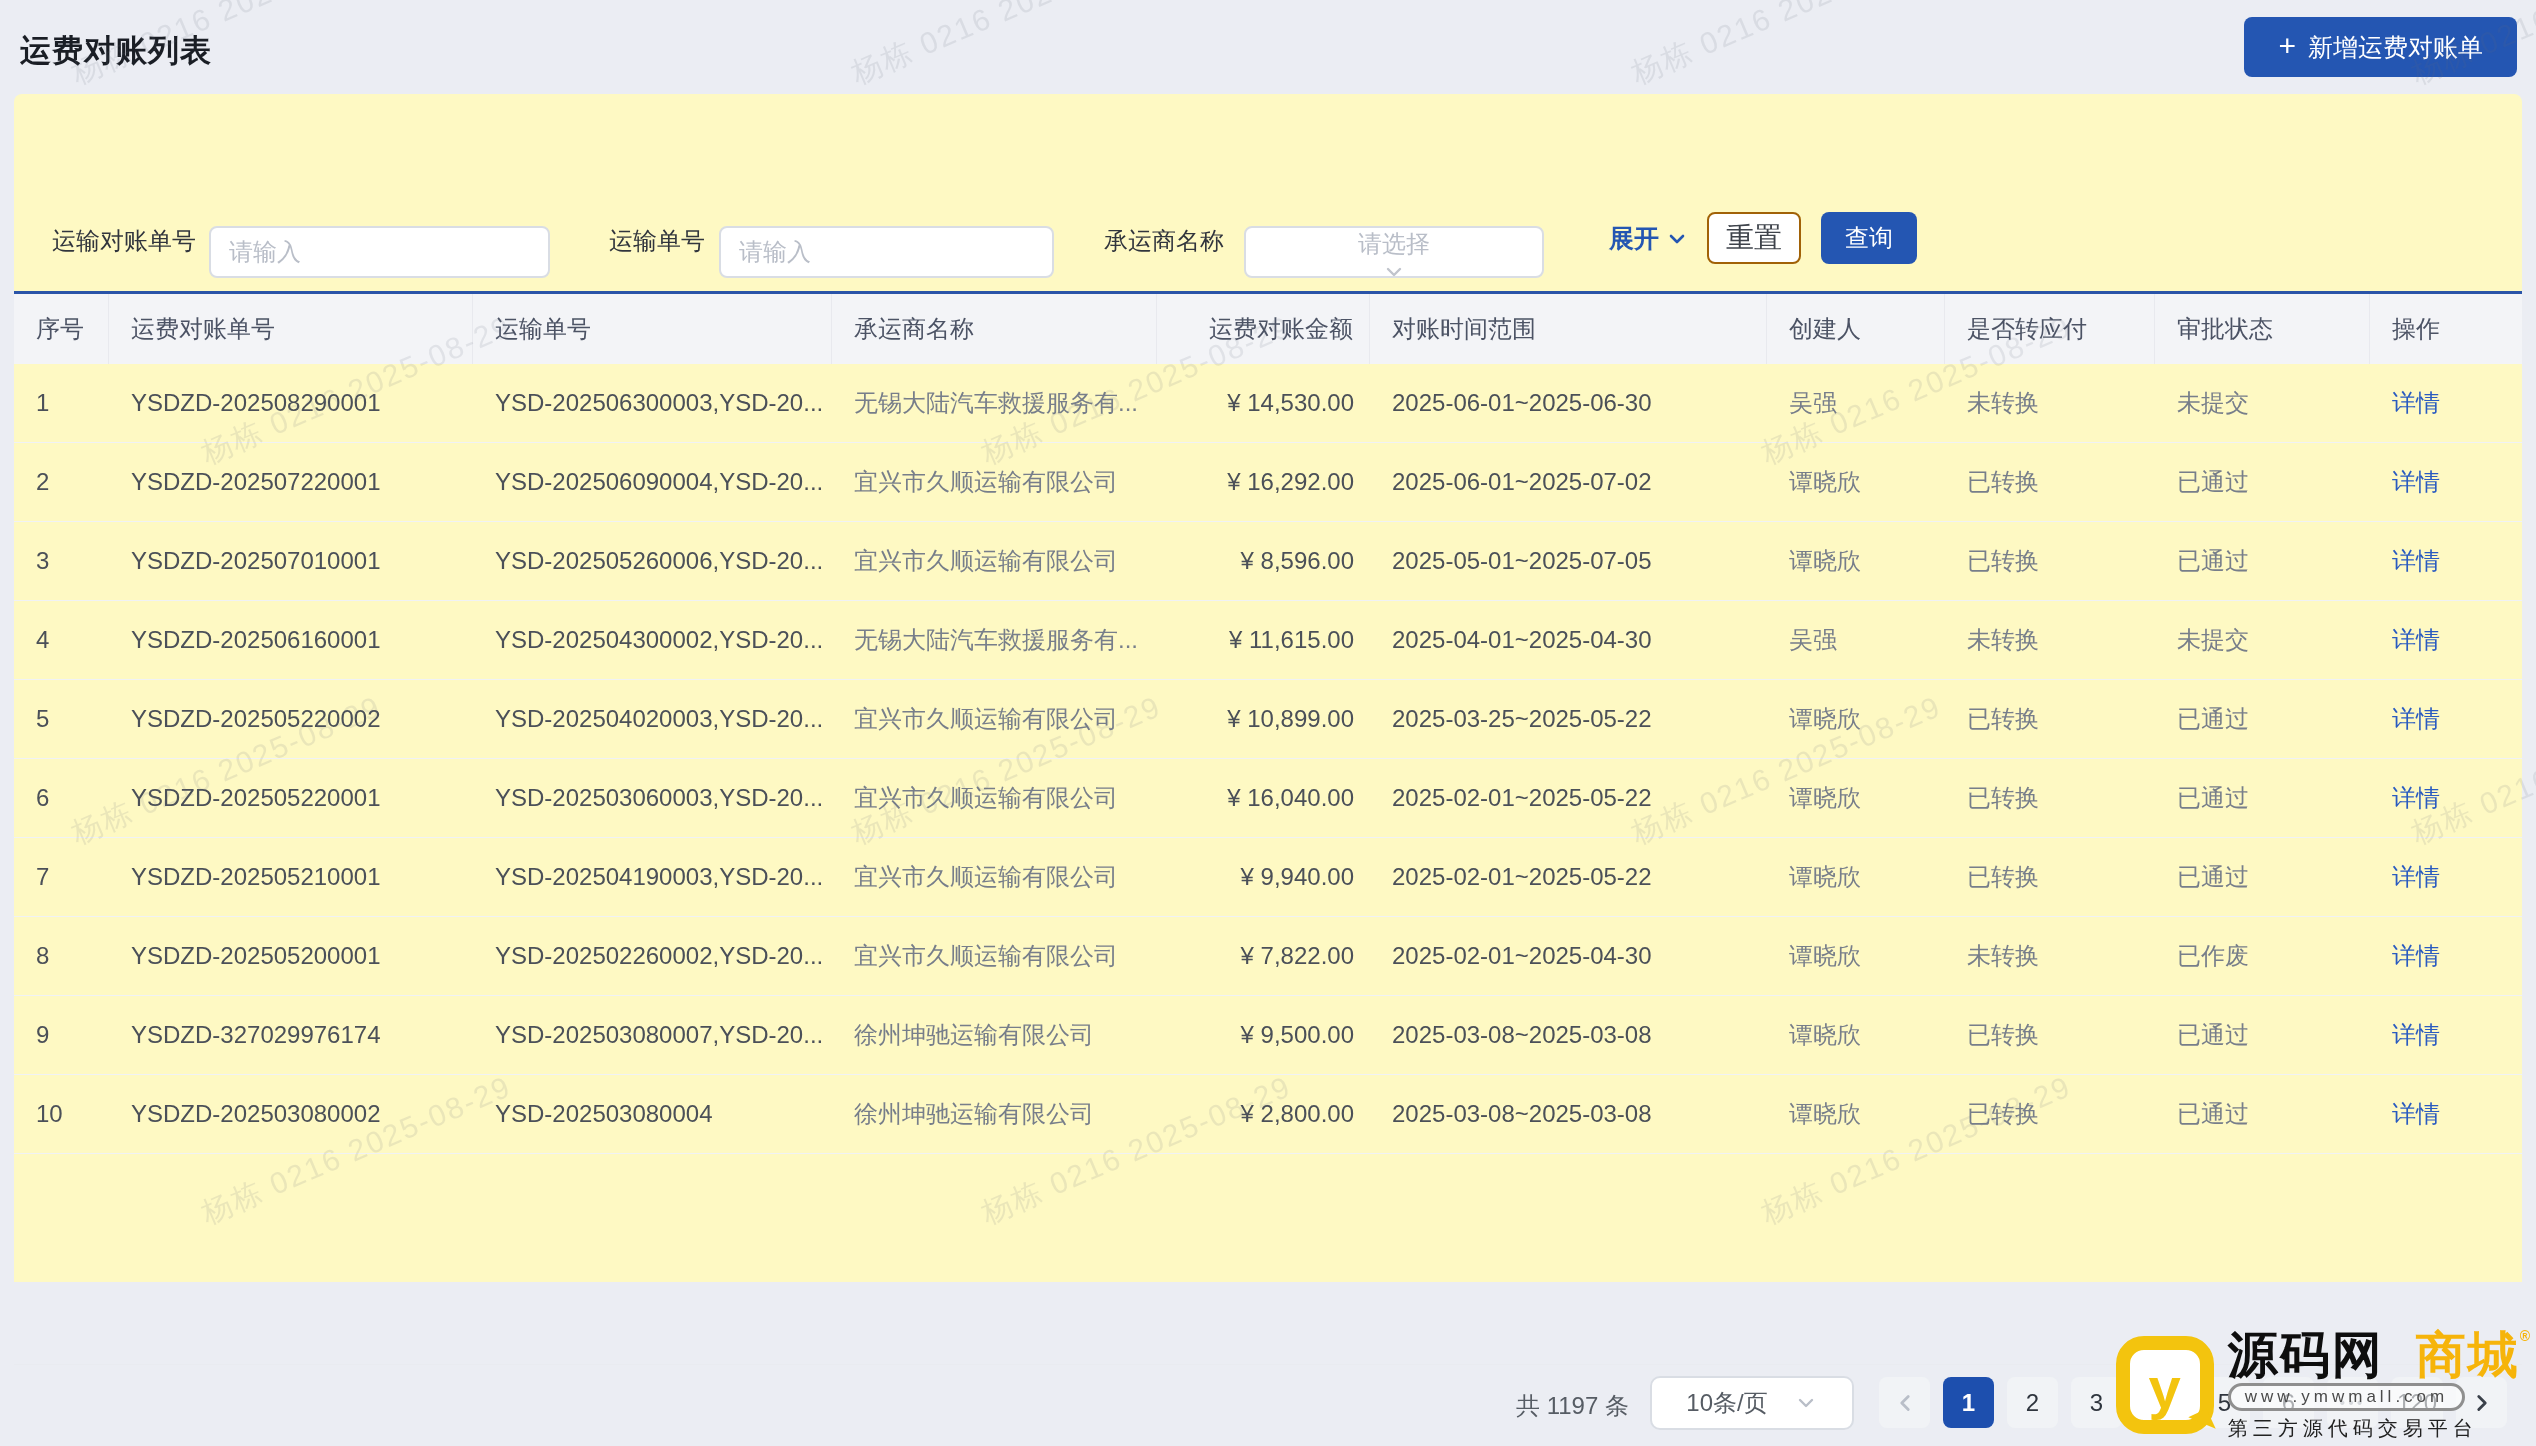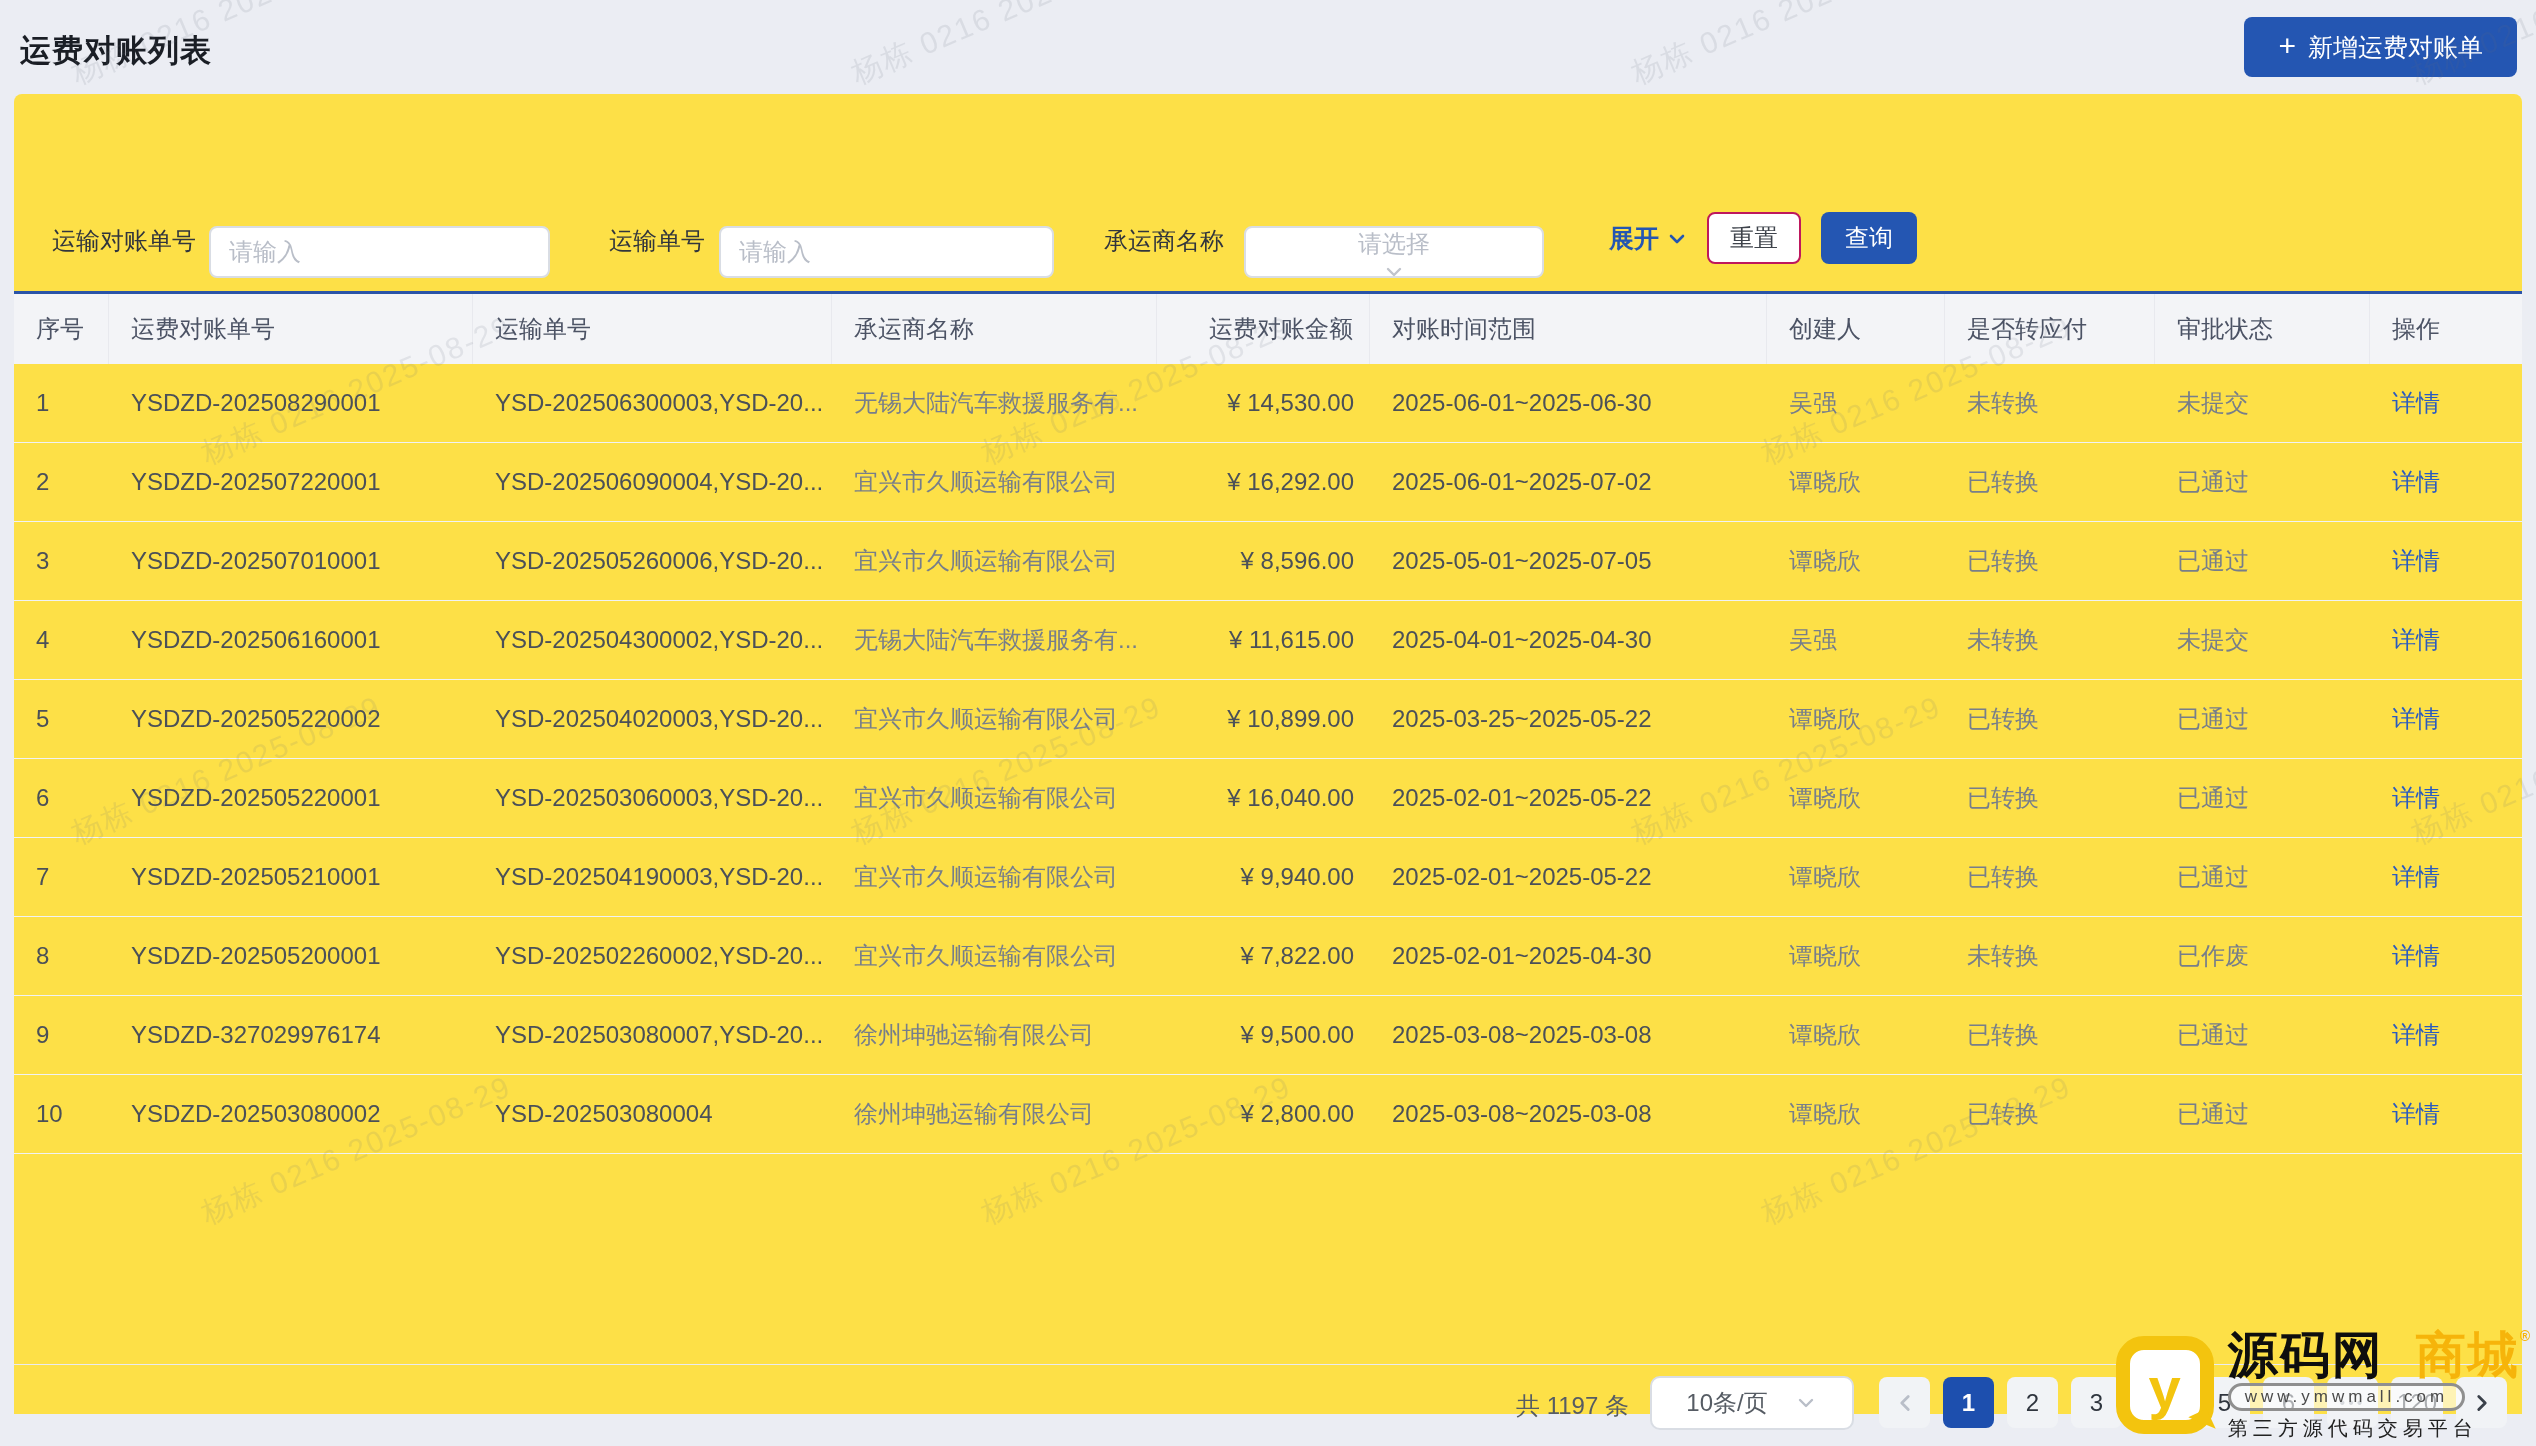--- a/index.html
+++ b/index.html
@@ -20,44 +20,44 @@
   .add-btn {
     position:absolute; right:19px; top:17px; height:60px; padding:0 34px;
     background:#2456b2; color:#fff; border:none; border-radius:8px;
     font-size:25px; display:flex; align-items:center; gap:12px; cursor:pointer;
     font-family:inherit;
   }
   .add-btn .plus { font-size:30px; font-weight:400; line-height:1; margin-top:-3px; }
 
   
   .card {
-    position:absolute; left:14px; top:94px; width:2508px; height:1320px;
-    background:#fde047; border-radius:8px 8px 0 0;
+    position:absolute; left:14px; top:94px; width:2508px; height:1188px;
+    background:#fef9c3; border-radius:8px 8px 0 0;
   }
 
   
   .filters { position:absolute; left:0; top:0; width:100%; height:197px; }
   .f-label { position:absolute; top:131px; font-size:24px; color:#31353d; }
   .f-input, .f-select {
     position:absolute; top:132px; height:52px; background:#fff;
     border:2px solid #d9dde4; border-radius:8px; font-size:24px;
     padding:0 18px; color:#31353d; font-family:inherit; outline:none;
   }
   .f-input::placeholder { color:#b9bec8; }
   .f-select { display:flex; align-items:center; justify-content:space-between; cursor:pointer;flex-direction:column; }
   .f-select .ph { color:#b9bec8; }
   .chev { width:24px; height:24px; flex:0 0 auto; }
   .expand-link {
     position:absolute; left:1595px; top:128px; display:flex; align-items:center; gap:6px;
     color:#2456b2; font-size:25px; font-weight:bold; cursor:pointer;
   }
   .btn-reset {
     position:absolute; left:1693px; top:118px; width:94px; height:52px;
-    background:#fff; border:2px solid #be185d; border-radius:8px;
-    font-size:24px; color:#3e434b; cursor:pointer; font-family:inherit;
+    background:#fff; border:2px solid #a16207; border-radius:8px;
+    font-size:28px; color:#3e434b; cursor:pointer; font-family:inherit;
   }
   .btn-query {
     position:absolute; left:1807px; top:118px; width:96px; height:52px;
     background:#2456b2; border:none; border-radius:8px;
     font-size:24px; color:#fff; cursor:pointer; font-family:inherit;
   }
   .blue-divider { position:absolute; left:0; top:197px; width:100%; height:3px; background:#2a54a8; }
 
   
   .grid-row {

